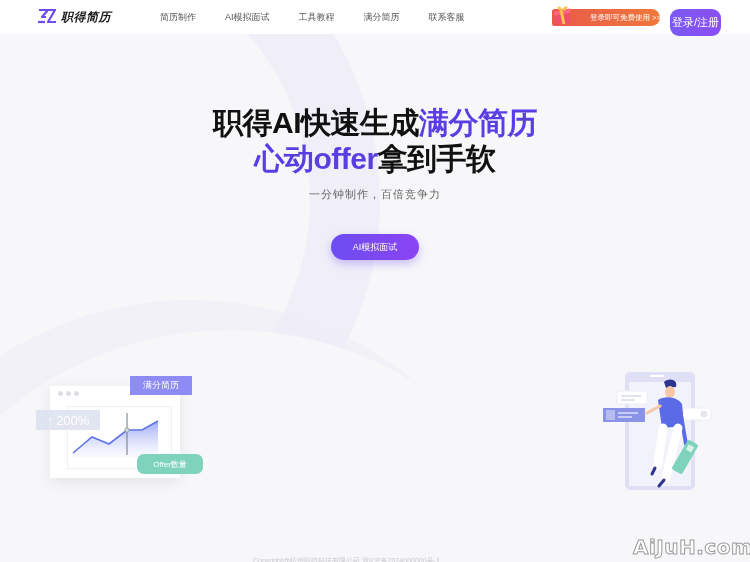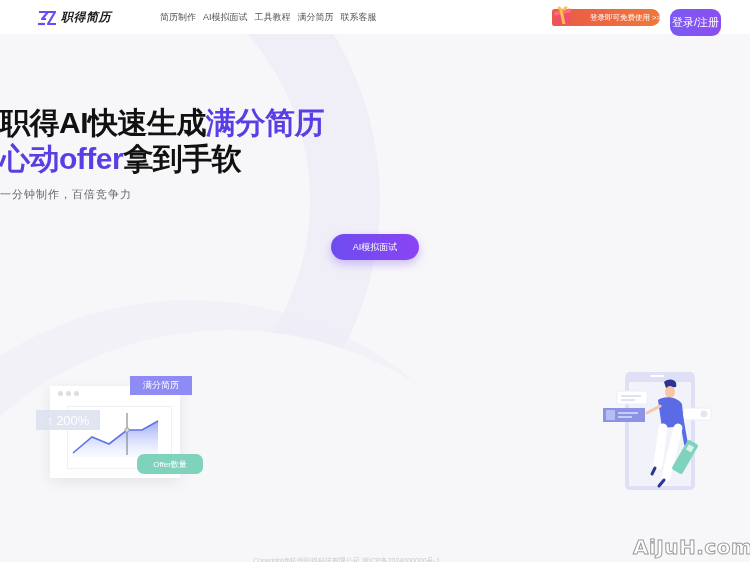--- a/index.html
+++ b/index.html
@@ -28,43 +28,43 @@
     content: ""; position: absolute; left: 40px; top: 30px;
     width: 700px; height: 700px; border-radius: 50%;
     background: #f7f7f9;
   }
   
   .header {
     position: absolute; left: 0; top: 0; width: 750px; height: 34px;
     background: #ffffff; display: flex; align-items: center;
     z-index: 5;
   }
-  .logo { position: absolute; left: 37px; top: 9px; display: flex; align-items: flex-end; gap: 4px; }
+  .logo { position: absolute; left: 37px; top: 9px; display: flex; align-items: flex-start; gap: 4px; }
   .logo-mark { width: 20px; height: 15px; }
   .logo-text { font-size: 12px; font-weight: 900; font-style: italic; color: #1a1a1a; letter-spacing: 0.5px; }
-  .nav { position: absolute; left: 160px; top: 0; height: 34px; display: flex; align-items: center; gap: 7px; }
+  .nav { position: absolute; left: 160px; top: 0; height: 34px; display: flex; align-items: center; gap: 29px; }
   .nav-item { font-size: 9px; color: #555; cursor: pointer; white-space: nowrap; }
   .promo {
     position: absolute; left: 552px; top: 9px; height: 17px; width: 108px;
     background: linear-gradient(90deg, #e85a4a, #f0773a);
     border-radius: 3px 9px 9px 3px;
     display: flex; align-items: center; padding-left: 38px;
     font-size: 7.5px; color: #fff; cursor: pointer; white-space: nowrap;
   }
   .gift {
     position: absolute; left: 552px; top: 4px; width: 22px; height: 22px; z-index: 6;
   }
   .login-btn {
     position: absolute; left: 670px; top: 9px; width: 51px; height: 27px;
     background: linear-gradient(90deg, #7a5af5, #8b4ef0);
     border-radius: 9px; color: #fff; font-size: 11px;
     display: flex; align-items: center; justify-content: center; cursor: pointer;
   }
   
-  .hero { position: absolute; left: 0; top: 105px; width: 750px; z-index: 2; }
+  .hero { position: absolute; left: 0; top: 105px; width: 750px; text-align: center; z-index: 2; }
   .hero-line { font-size: 30px; font-weight: 700; line-height: 36px; color: #111; letter-spacing: -0.5px; }
   .accent { color: #5b3ee3; }
   .subtitle { margin-top: 10px; font-size: 11px; color: #666; letter-spacing: 1px; }
   .cta-row { position: absolute; left: 0; top: 234px; width: 750px; display: flex; justify-content: center; gap: 9px; z-index: 2; }
   .cta {
     width: 88px; height: 26px; border-radius: 13px;
     background: linear-gradient(90deg, #6d4cf0, #8a44f3);
     color: #fff; font-size: 9px; display: flex; align-items: center; justify-content: center;
     box-shadow: 0 4px 10px rgba(120, 80, 240, 0.35); cursor: pointer;
   }

